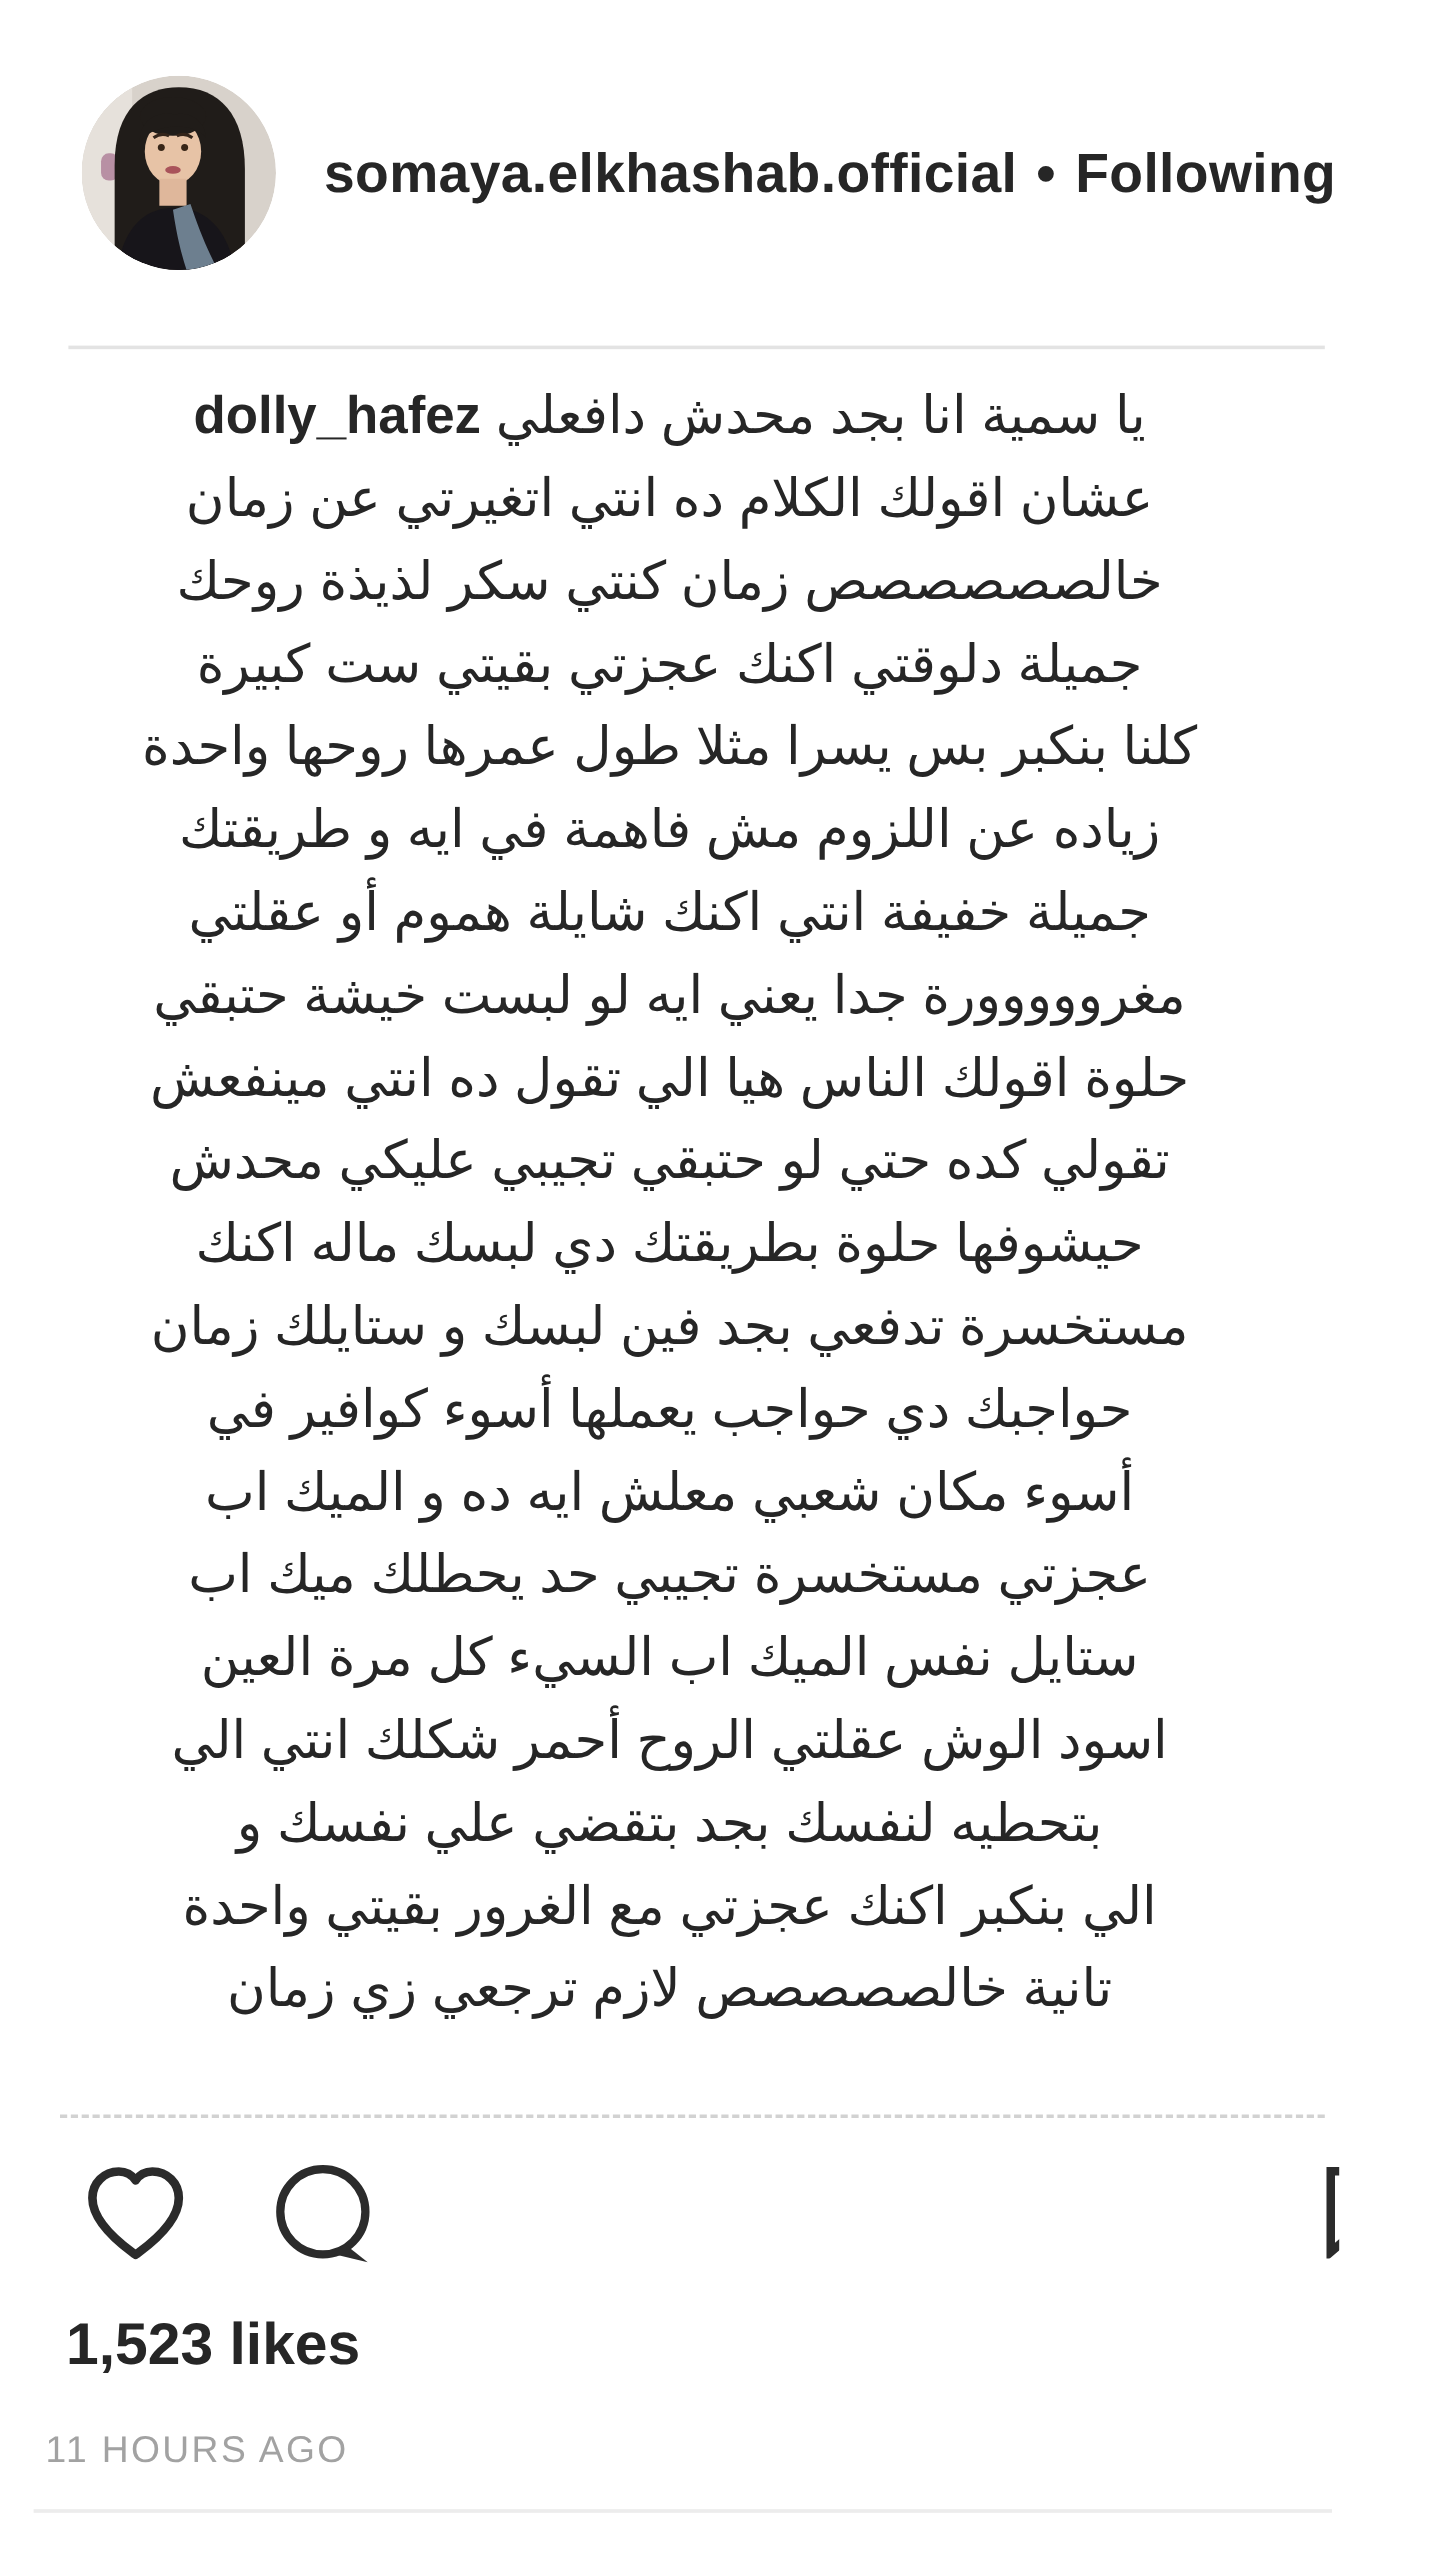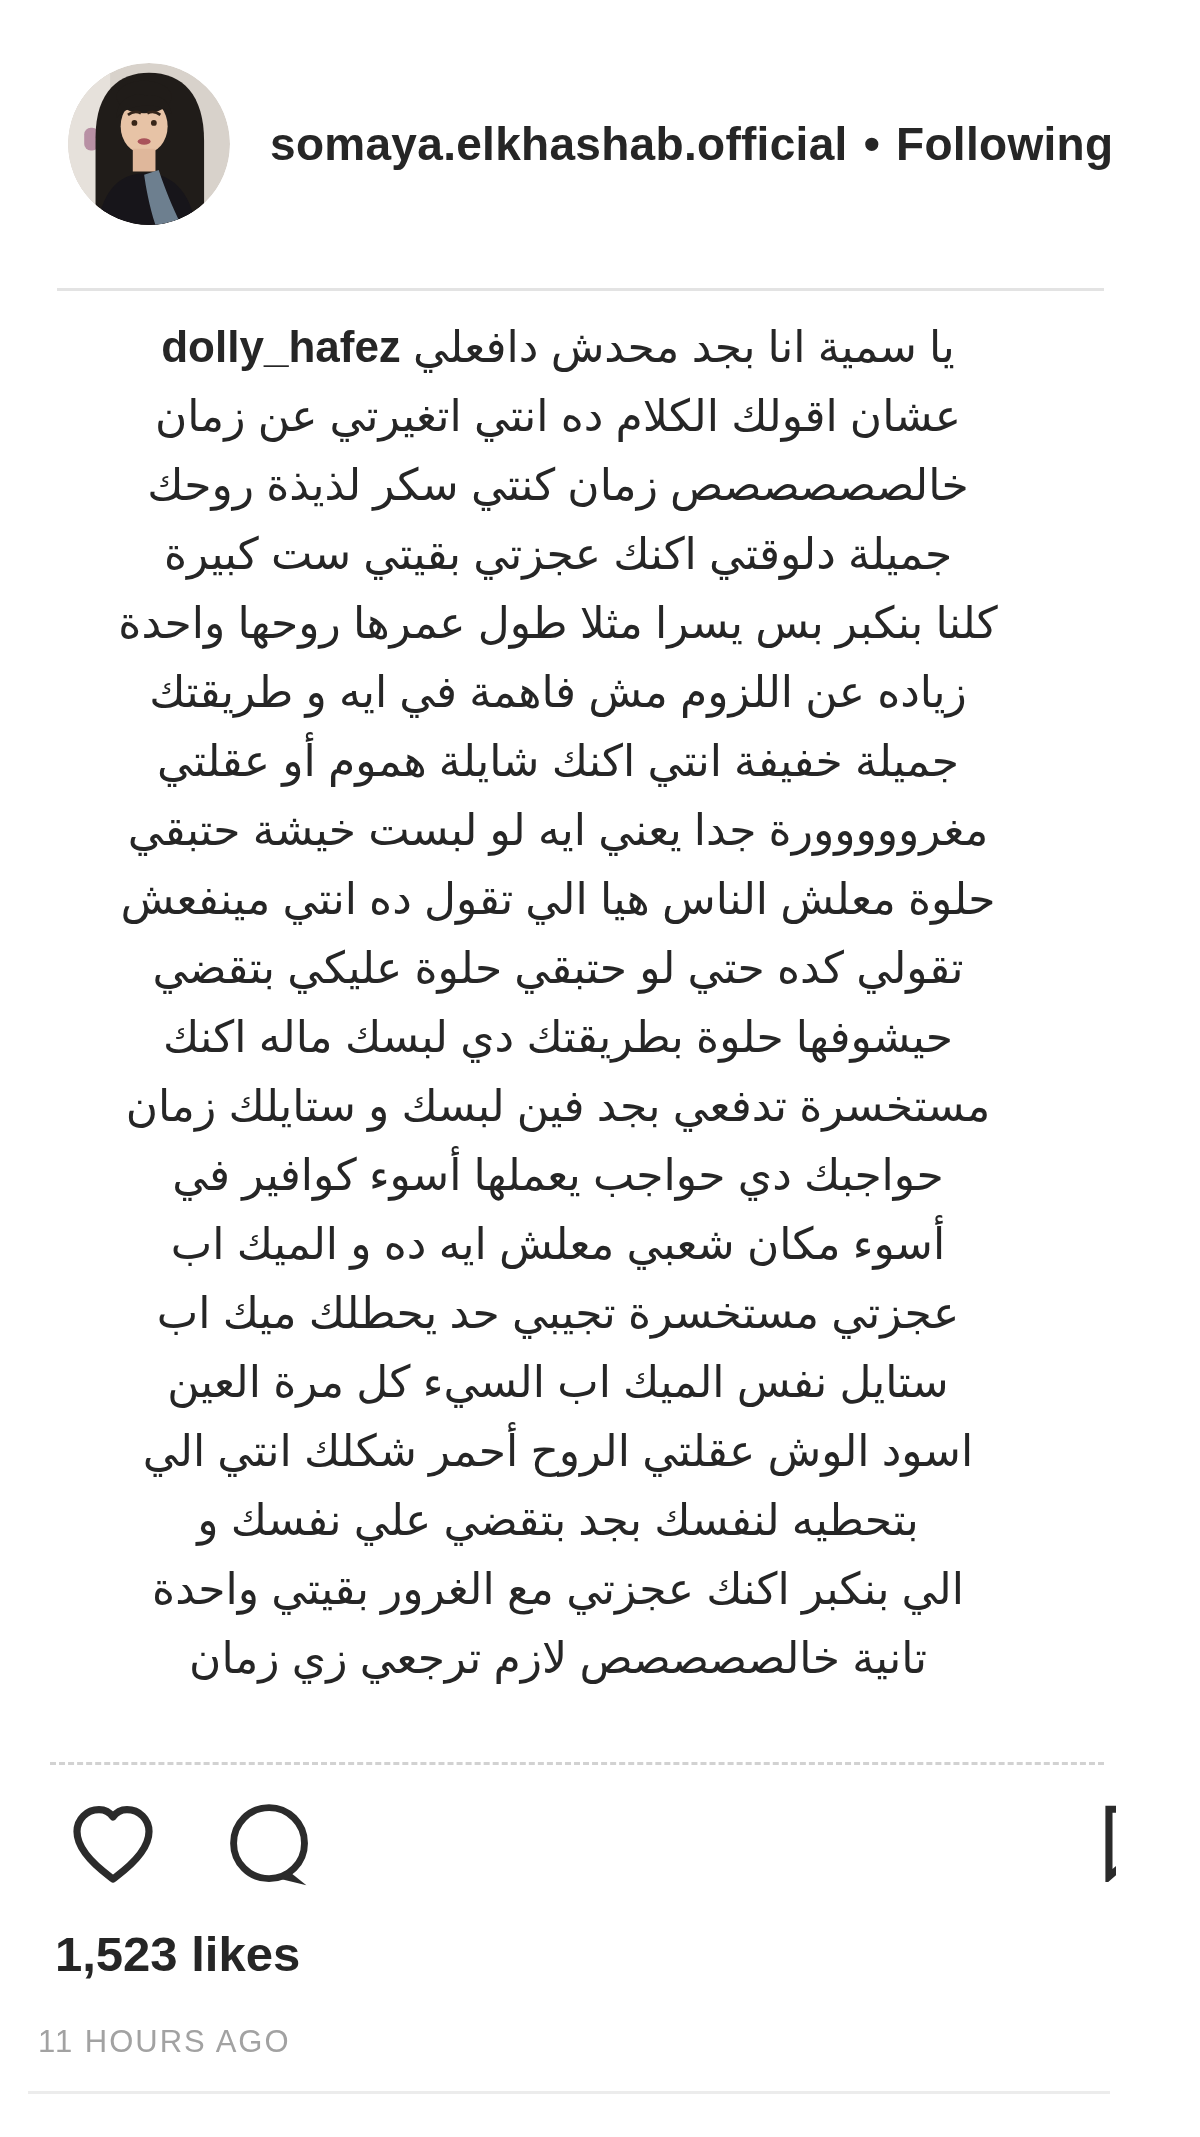--- a/index.html
+++ b/index.html
@@ -140,22 +140,22 @@
 
   <div class="caption">
       <div class="cap-line" dir="ltr"><span class="cap-author">dolly_hafez</span> يا سمية انا بجد محدش دافعلي</div>
       <div class="cap-line" dir="ltr">عشان اقولك الكلام ده انتي اتغيرتي عن زمان</div>
       <div class="cap-line" dir="ltr">خالصصصصصص زمان كنتي سكر لذيذة روحك</div>
       <div class="cap-line" dir="ltr">جميلة دلوقتي اكنك عجزتي بقيتي ست كبيرة</div>
       <div class="cap-line" dir="ltr">كلنا بنكبر بس يسرا مثلا طول عمرها روحها واحدة</div>
       <div class="cap-line" dir="ltr">زياده عن اللزوم مش فاهمة في ايه و طريقتك</div>
       <div class="cap-line" dir="ltr">جميلة خفيفة انتي اكنك شايلة هموم أو عقلتي</div>
       <div class="cap-line" dir="ltr">مغرووووورة جدا يعني ايه لو لبست خيشة حتبقي</div>
-      <div class="cap-line" dir="ltr">حلوة معلش الناس هيا الي تقول ده انتي مينفعش</div>
-      <div class="cap-line" dir="ltr">تقولي كده حتي لو حتبقي حلوة عليكي بتقضي</div>
+      <div class="cap-line" dir="ltr">حلوة اقولك الناس هيا الي تقول ده انتي مينفعش</div>
+      <div class="cap-line" dir="ltr">تقولي كده حتي لو حتبقي تجيبي عليكي محدش</div>
       <div class="cap-line" dir="ltr">حيشوفها حلوة بطريقتك دي لبسك ماله اكنك</div>
       <div class="cap-line" dir="ltr">مستخسرة تدفعي بجد فين لبسك و ستايلك زمان</div>
       <div class="cap-line" dir="ltr">حواجبك دي حواجب يعملها أسوء كوافير في</div>
       <div class="cap-line" dir="ltr">أسوء مكان شعبي معلش ايه ده و الميك اب</div>
       <div class="cap-line" dir="ltr">عجزتي مستخسرة تجيبي حد يحطلك ميك اب</div>
       <div class="cap-line" dir="ltr">ستايل نفس الميك اب السيء كل مرة العين</div>
       <div class="cap-line" dir="ltr">اسود الوش عقلتي الروح أحمر شكلك انتي الي</div>
       <div class="cap-line" dir="ltr">بتحطيه لنفسك بجد بتقضي علي نفسك و</div>
       <div class="cap-line" dir="ltr">الي بنكبر اكنك عجزتي مع الغرور بقيتي واحدة</div>
       <div class="cap-line" dir="ltr">تانية خالصصصصص لازم ترجعي زي زمان</div>

